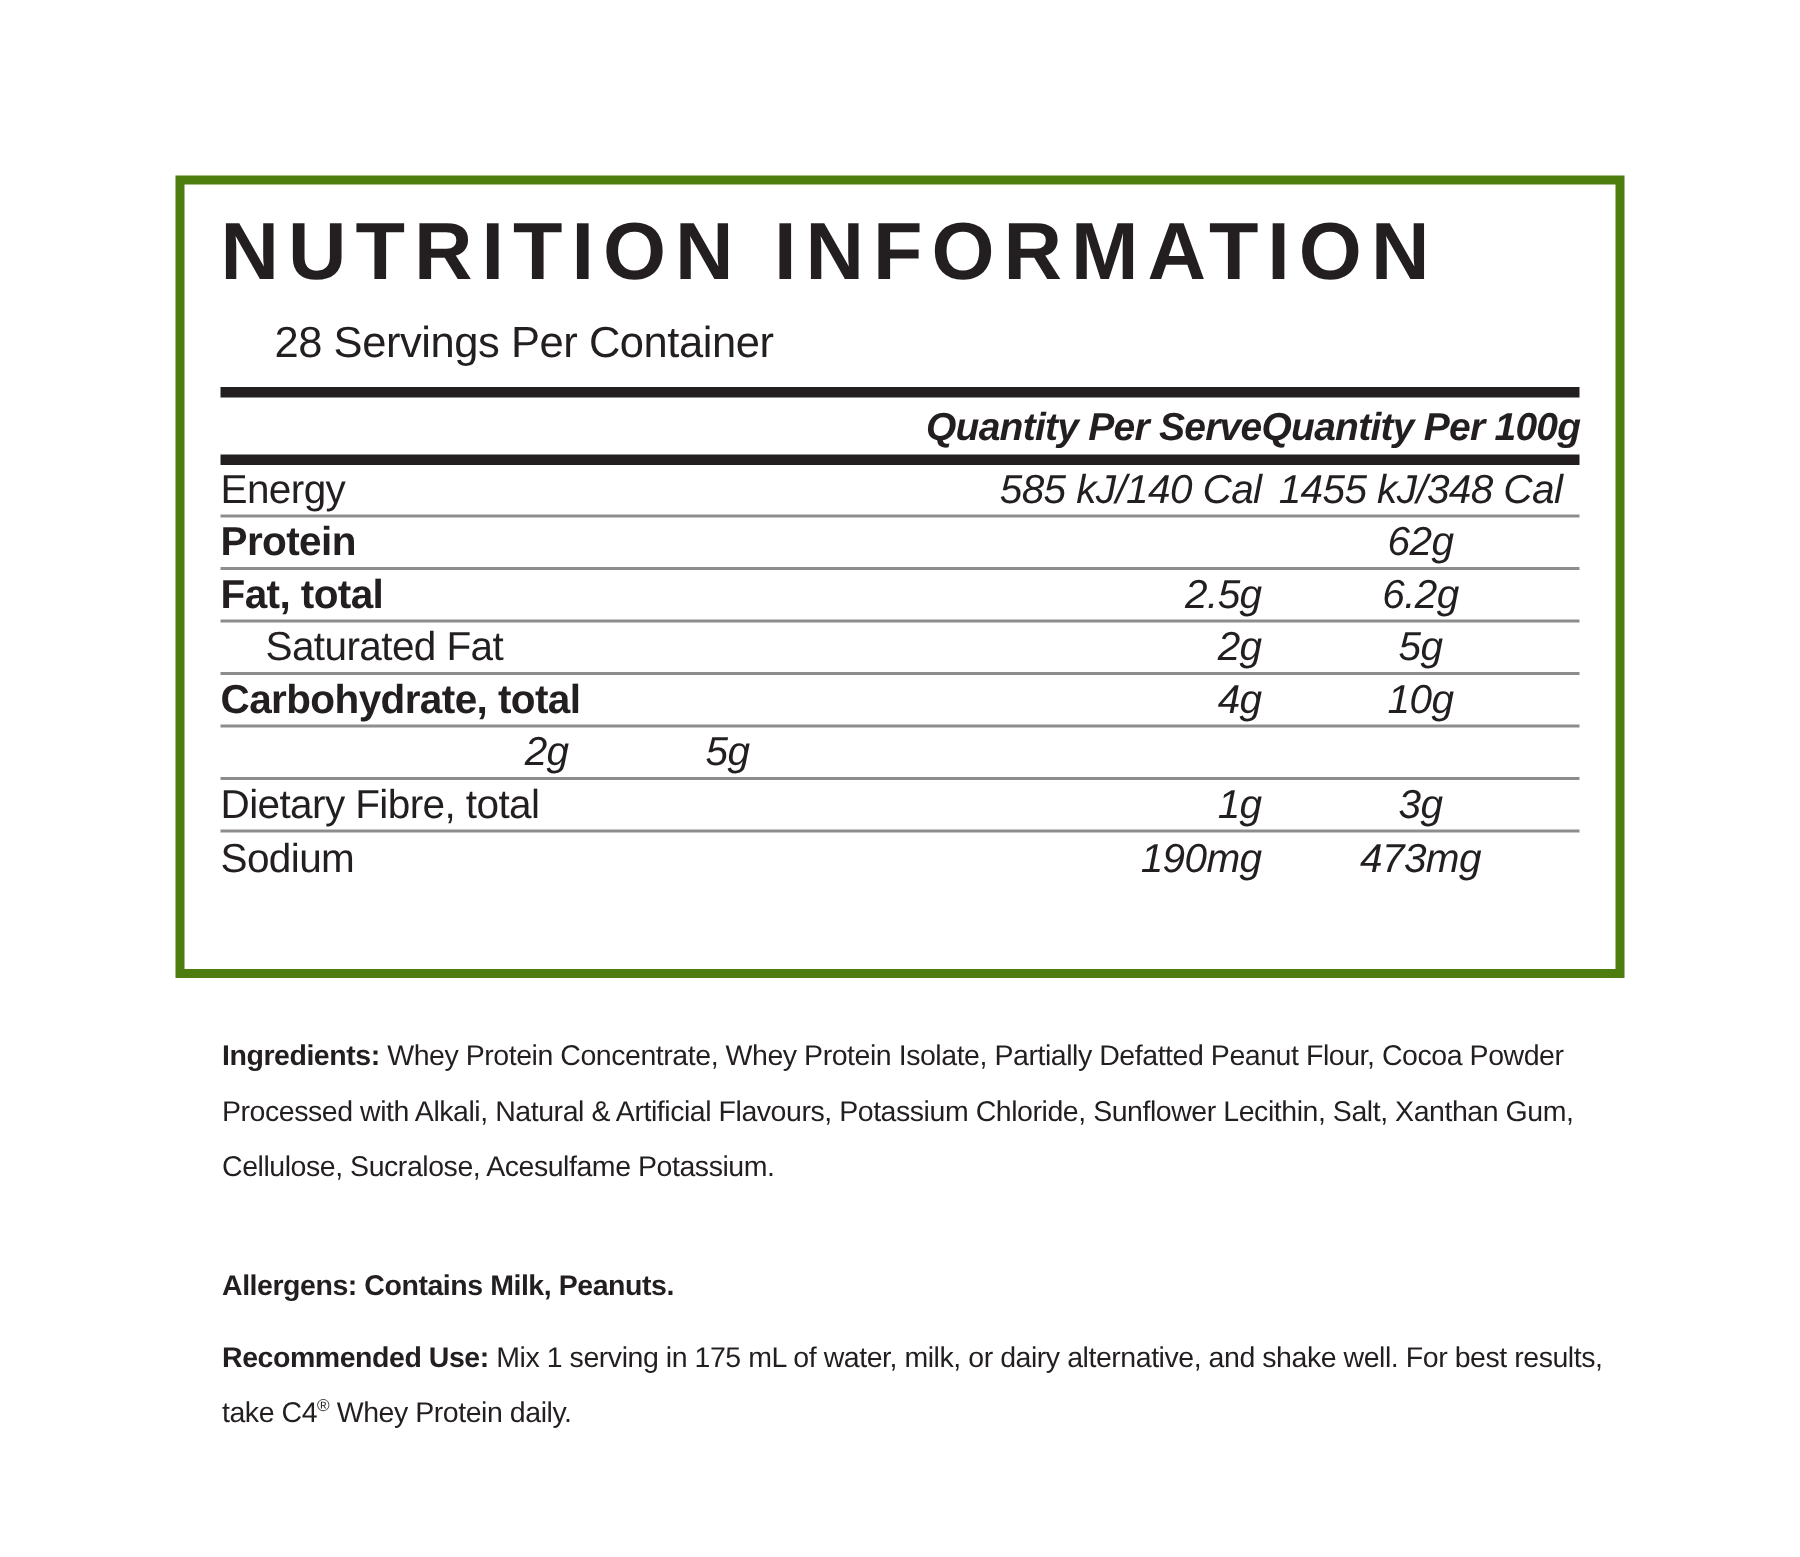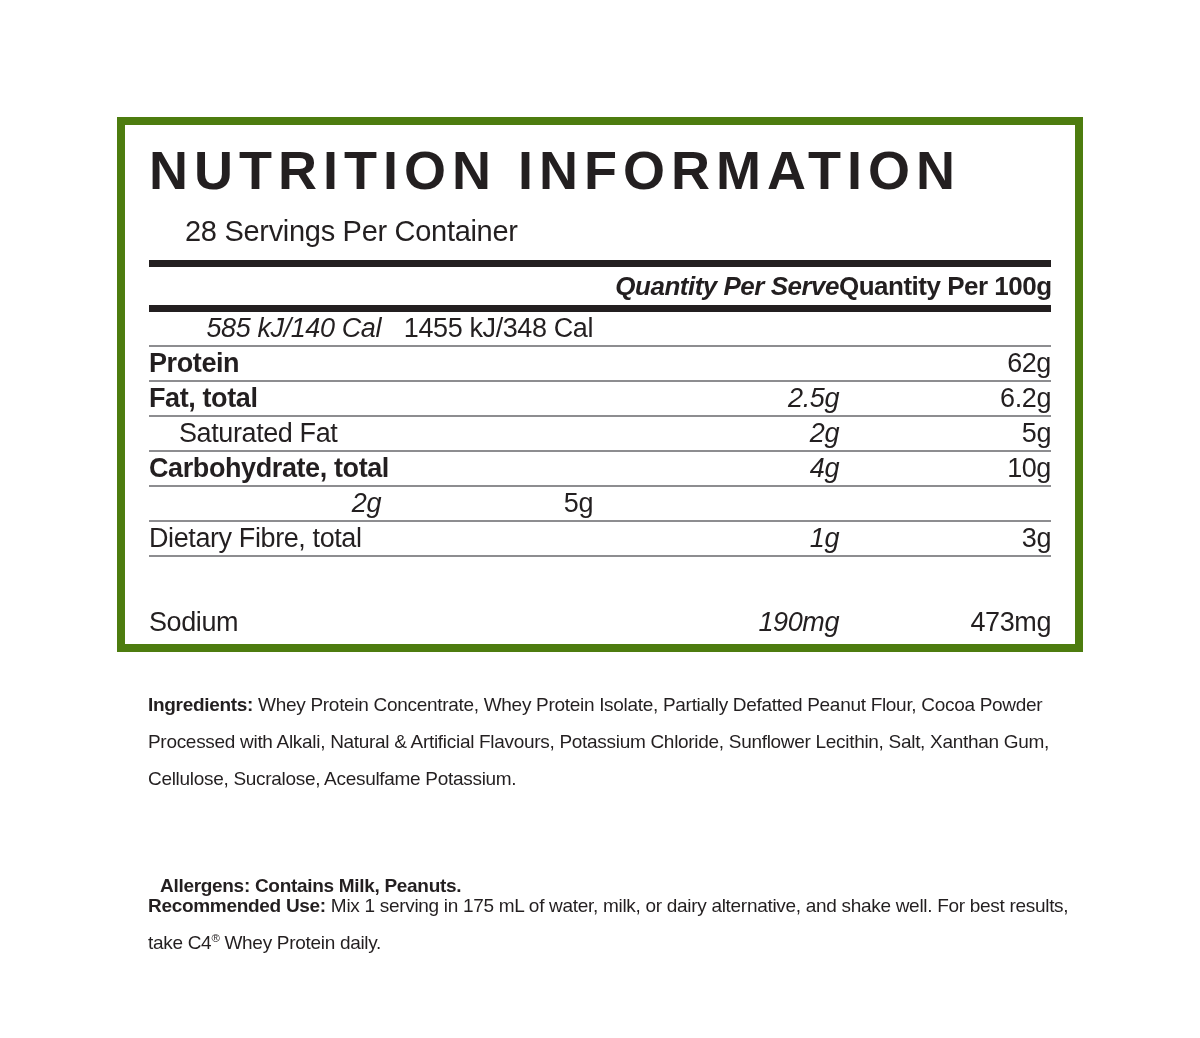--- a/index.html
+++ b/index.html
@@ -17,21 +17,21 @@
   }
 
   
   .panel {
     position: absolute;
     left: 117px;
     top: 117px;
     width: 966px;
     height: 535px;
     box-sizing: border-box;
-    border: 8px solid #4d7c0f;
+    border: 6px solid #4d7c0f;
     padding: 0 24px;
     overflow: hidden;
     background: #ffffff;
   }
 
   .title {
     margin: 18px 0 0 0;
     font-size: 54px;
     line-height: 1;
     font-weight: bold;
@@ -53,51 +53,51 @@
   }
   .bar.top { margin-top: 11px; }
 
   .trow {
     display: flex;
     align-items: center;
     box-sizing: border-box;
   }
   .cell-name  { flex: 1; white-space: nowrap; }
   .cell-serve { width: 232px; text-align: right; white-space: nowrap; font-style: italic; }
-  .cell-100g  { width: 212px; text-align: right; white-space: nowrap; }
+  .cell-100g  { width: 212px; text-align: center; white-space: nowrap; font-style: italic; }
 
   .header-row {
     height: 38px;
     font-size: 26px;
     font-weight: bold;
     letter-spacing: -0.5px;
   }
 
   .rows .trow {
     height: 35px;
     font-size: 27px;
     letter-spacing: -0.4px;
     border-bottom: 2px solid #8d8d90;
   }
-  .rows .trow:last-child { border-bottom: none; margin-top: 48px; }
+  .rows .trow:last-child { border-bottom: none; }
   .rows .trow.bold .cell-name { font-weight: bold; }
   .rows .trow.indent .cell-name { padding-left: 30px; }
 
   
   .textblock {
     position: absolute;
     left: 148px;
     width: 910px;
     font-size: 19px;
     line-height: 37px;
     letter-spacing: -0.3px;
   }
   .textblock .lead { font-weight: bold; }
   #ingredients { top: 667px; }
-  #allergens   { top: 848px; font-weight: bold; margin-left: 12px; }
+  #allergens   { top: 820px; font-weight: bold; }
   #recommended { top: 868px; width: 935px; }
   sup.reg {
     font-size: 60%;
     vertical-align: super;
     line-height: 0;
   }
 </style>
 </head>
 <body>
 
@@ -113,20 +113,21 @@
   <div class="trow header-row">
     <span class="cell-name"></span>
     <span class="cell-serve">Quantity Per Serve</span>
     <span class="cell-100g">Quantity Per 100g</span>
   </div>
 
   <div class="bar"></div>
 
   <div class="rows">
       <div class="trow">
+    <span class="cell-name">Energy</span>
     <span class="cell-serve">585 kJ/140 Cal</span>
     <span class="cell-100g">1455 kJ/348 Cal</span>
   </div>
       <div class="trow bold">
     <span class="cell-name">Protein</span>
     <span class="cell-100g">62g</span>
   </div>
       <div class="trow bold">
     <span class="cell-name">Fat, total</span>
     <span class="cell-serve">2.5g</span>

